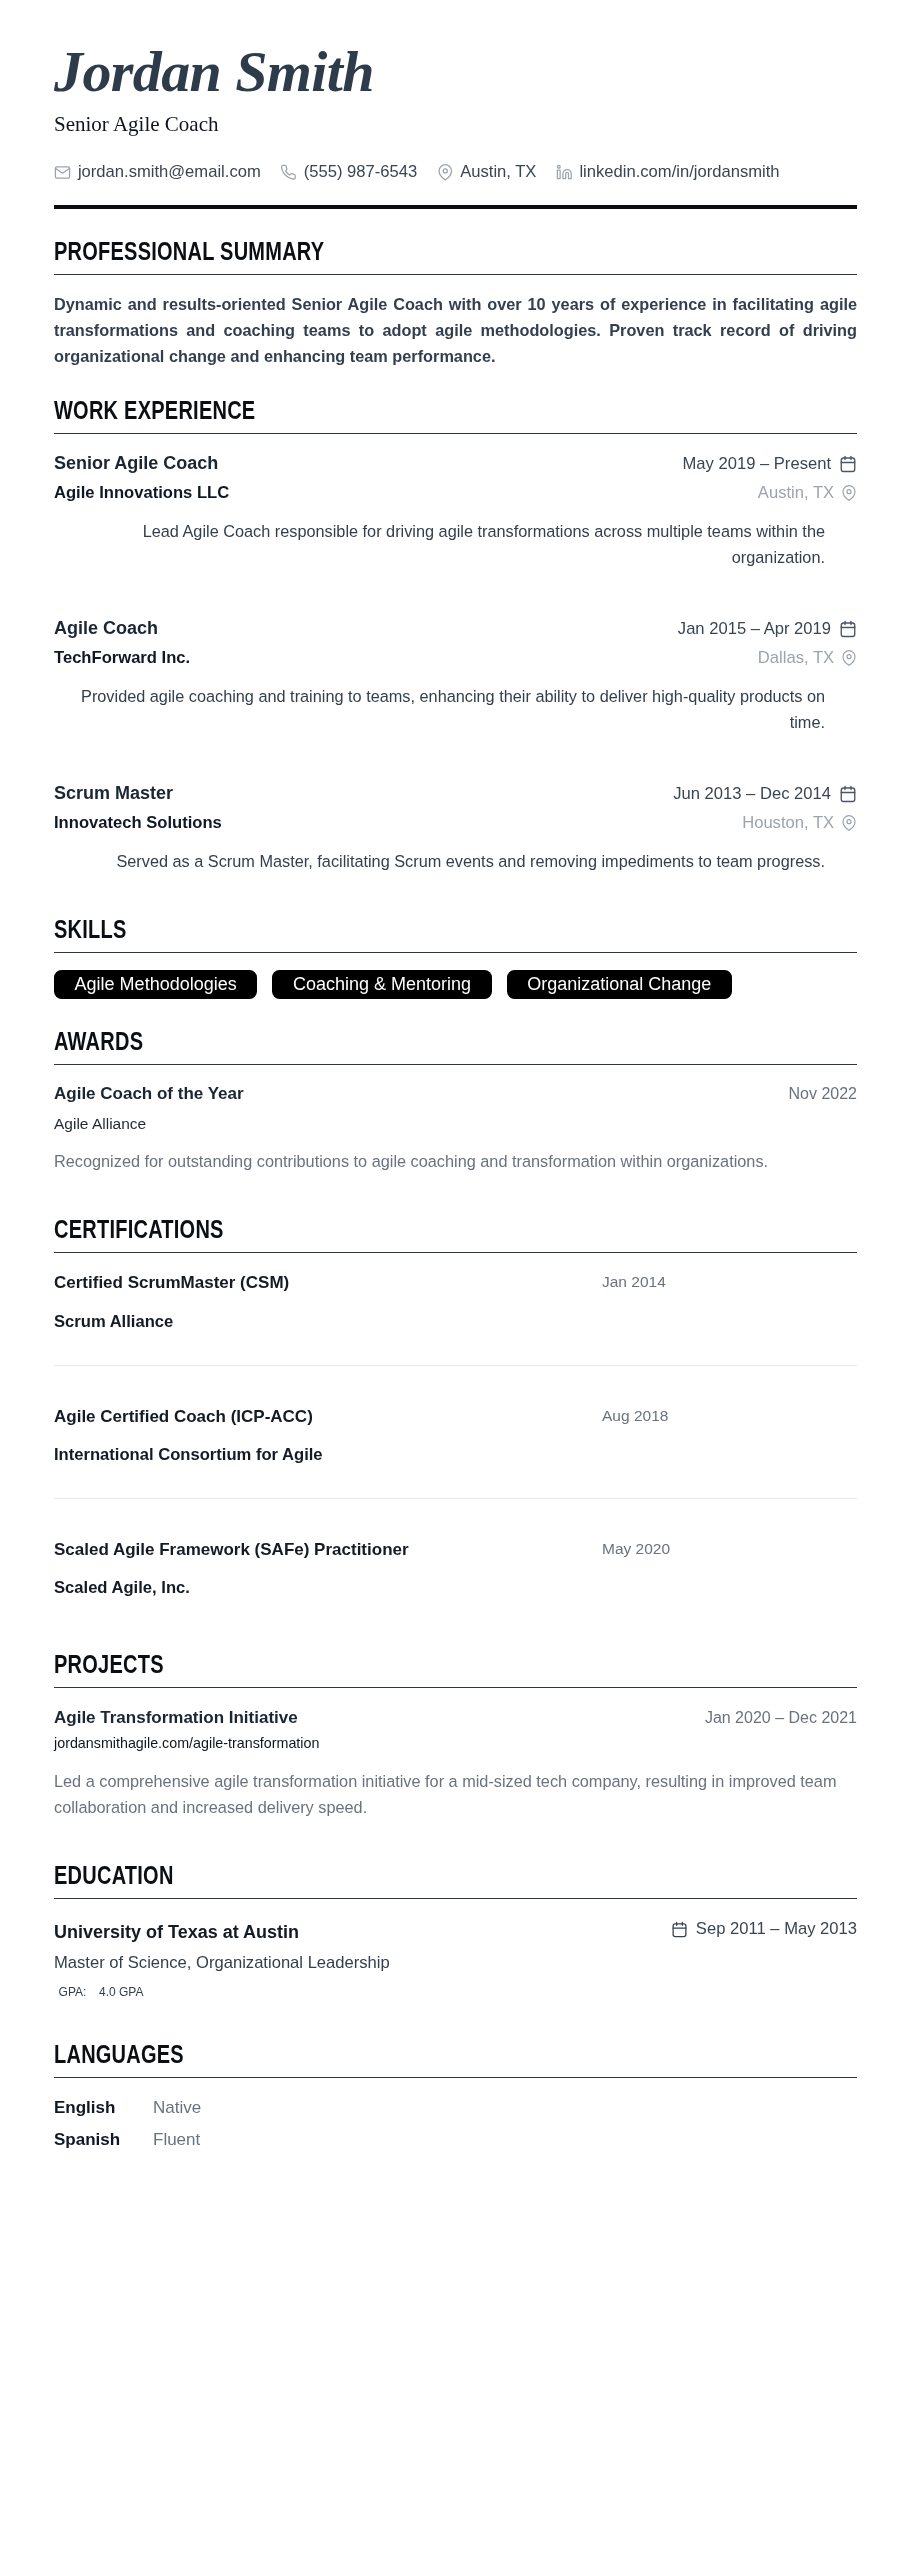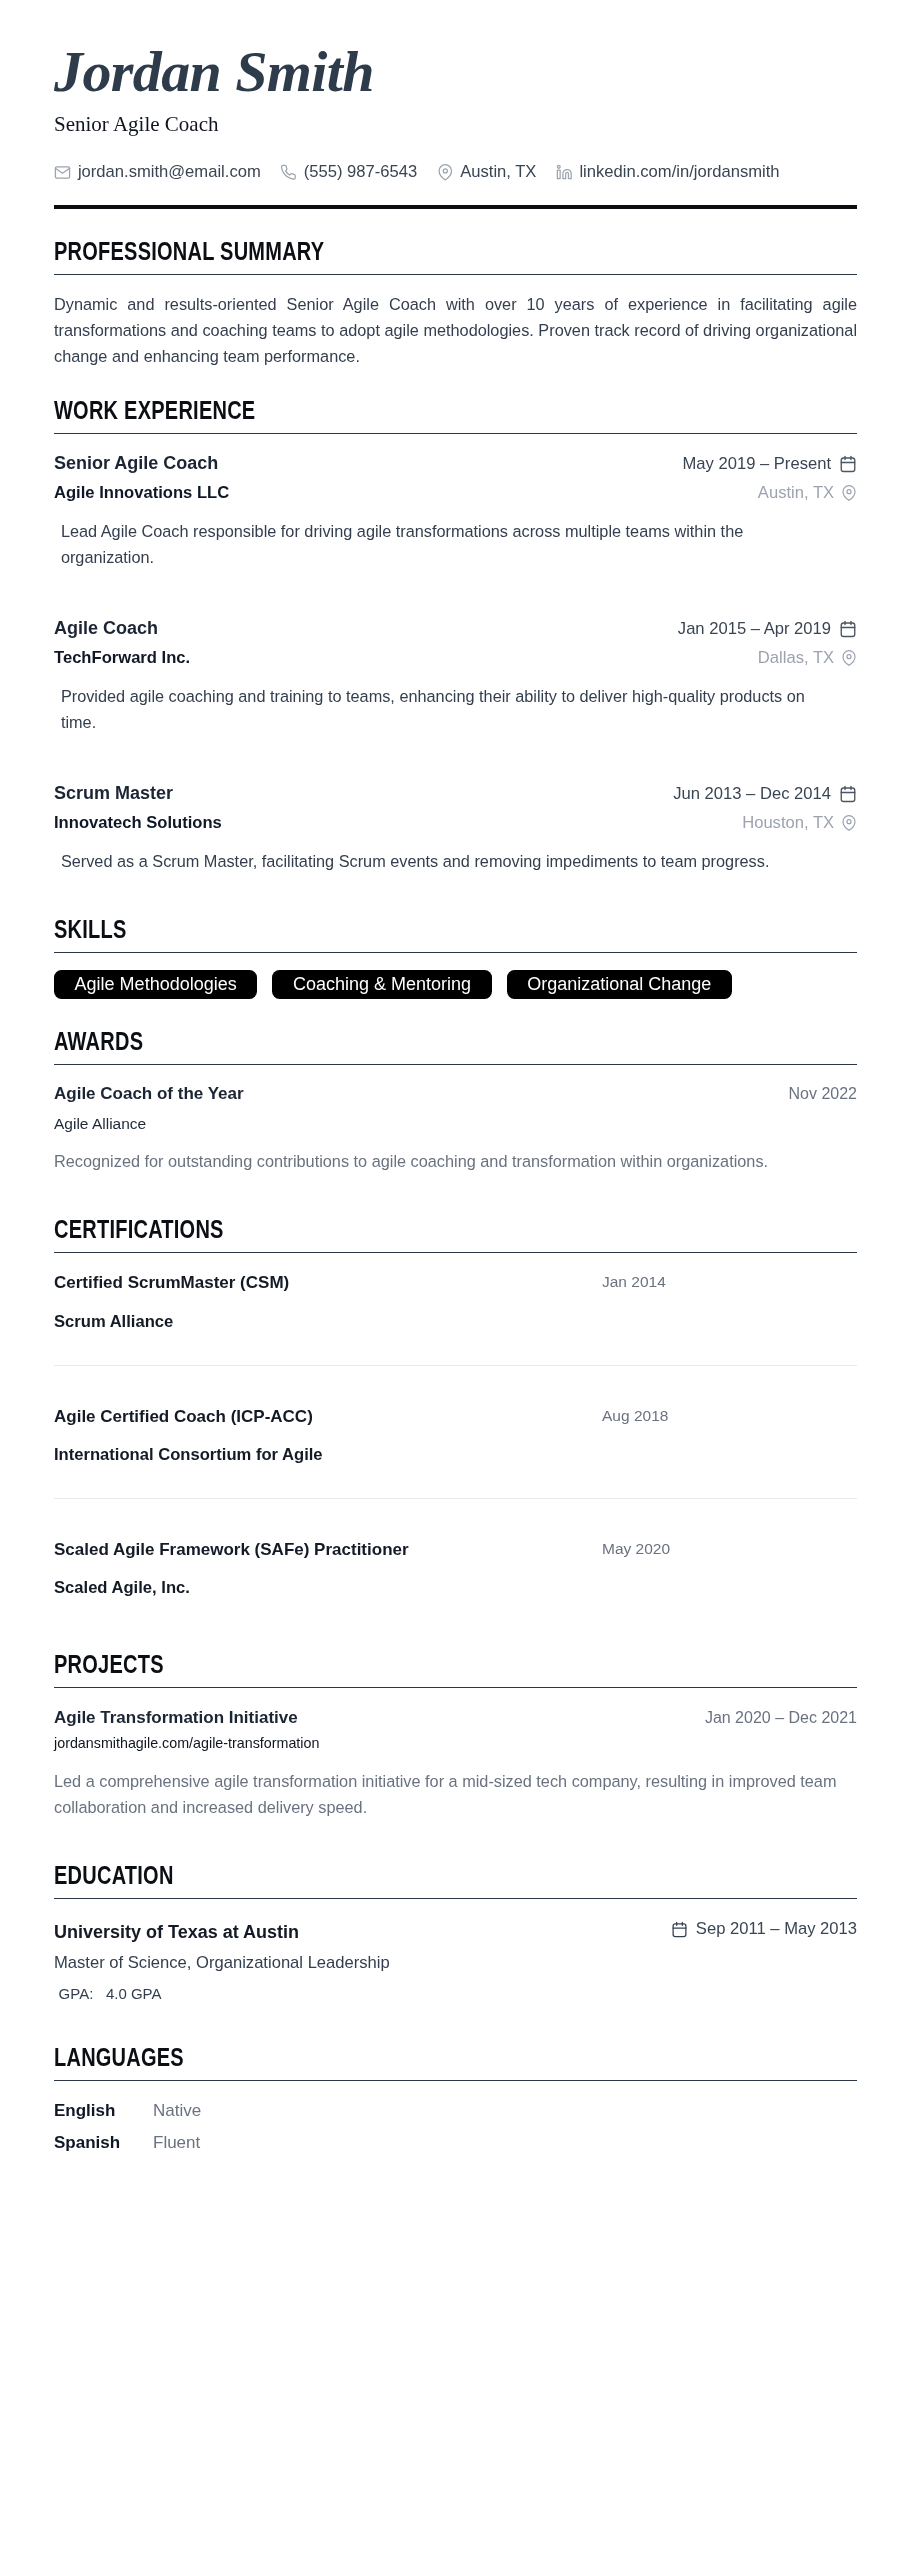--- a/index.html
+++ b/index.html
@@ -63,34 +63,34 @@
     margin-top: 8px;
   }
 
   .body-text {
     font-size: 16.3px;
     line-height: 26px;
     color: #333e4e;
   }
   .muted-text { color: #6a7280; }
 
-  .summary-text { margin-top: 16px; text-align: justify; }
+  .summary-text { margin-top: 16px; text-align: justify; font-weight: bold; }
 
   
   .job { margin-top: 18.4px; margin-bottom: 48px; }
   .job:last-child { margin-bottom: 0; }
   .job-row { display: flex; justify-content: space-between; align-items: baseline; }
   .job-title { font-size: 18px; font-weight: 700; color: #1b2533; }
   .job-dates { display: flex; align-items: center; gap: 8px; font-size: 16.6px; color: #3a4553; }
   .job-dates .ic { color: #4b5563; display: inline-flex; }
   .job-row2 { display: flex; justify-content: space-between; align-items: baseline; margin-top: 9.2px; }
   .job-company { font-size: 16.6px; font-weight: 700; color: #101828; }
   .job-location { display: flex; align-items: center; gap: 6.9px; font-size: 16.6px; color: #9ca3af; }
   .job-location .ic { color: #9ca3af; display: inline-flex; }
-  .job-desc { margin-top: 15px; padding-left: 6.9px; max-width: 771px; }
+  .job-desc { margin-top: 15px; padding-left: 6.9px; max-width: 771px; text-align: right; }
 
   
   .pill-row { display: flex; gap: 15px; margin-top: 17px; }
   .pill {
     background: #000000;
     color: #ffffff;
     font-size: 18px;
     height: 29px;
     display: inline-flex;
     align-items: center;
@@ -129,21 +129,21 @@
   .project-url { font-size: 14.3px; color: #10161f; margin-top: 6.9px; }
   .project-desc { margin-top: 17px; }
 
   
   .edu { margin-top: 20.6px; }
   .edu-row { display: flex; justify-content: space-between; align-items: baseline; }
   .edu-school { font-size: 18px; font-weight: 700; color: #141b26; }
   .edu-dates { display: flex; align-items: center; gap: 8px; font-size: 16.6px; color: #3a4553; }
   .edu-dates .ic { color: #374151; display: inline-flex; }
   .edu-degree { font-size: 16.6px; color: #333e4e; margin-top: 10.3px; }
-  .edu-gpa { display: flex; gap: 12.6px; font-size: 15px; color: #333e4e; margin-top: 11.5px; padding-left: 4.6px; }
+  .edu-gpa { display: flex; gap: 12.6px; font-size: 12px; color: #333e4e; margin-top: 11.5px; padding-left: 4.6px; }
 
   
   .lang-list { margin-top: 20.6px; }
   .lang-row { display: grid; grid-template-columns: 99px auto; align-items: baseline; margin-bottom: 11.5px; }
   .lang-name { font-size: 17px; font-weight: 700; color: #101828; }
   .lang-level { font-size: 17px; color: #6a7280; }
 
   .ic svg { display: block; }
 </style>
 </head>

